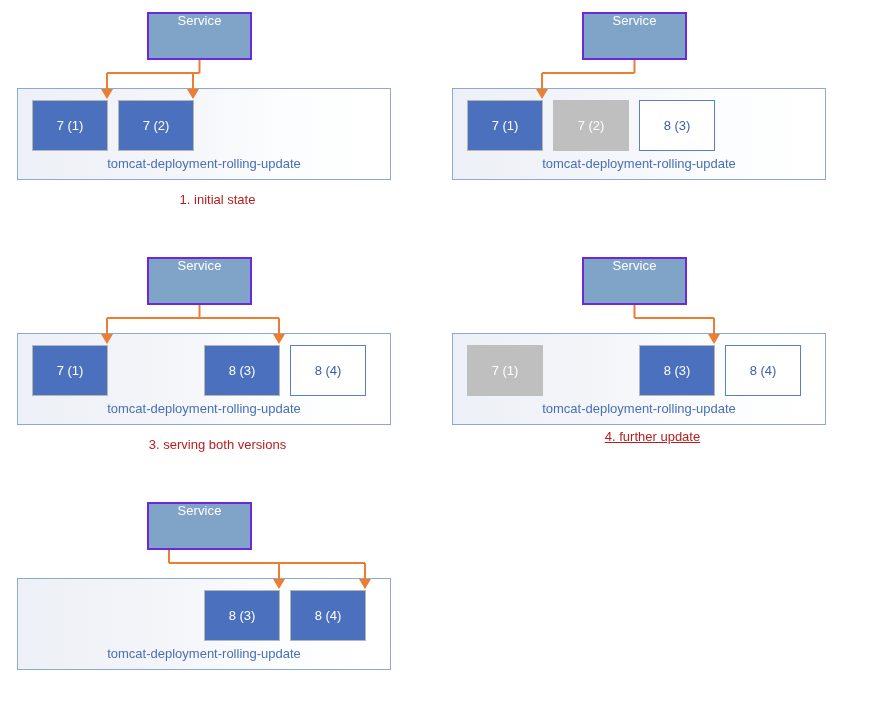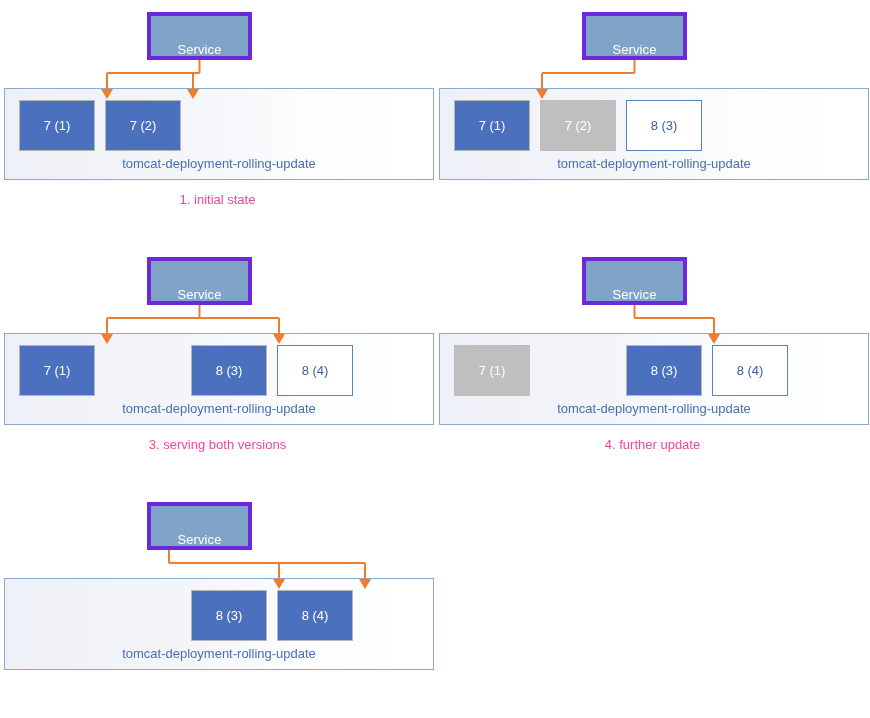--- a/index.html
+++ b/index.html
@@ -27,38 +27,38 @@
     width: 435px;
     height: 230px;
   }
 
   
   .service-box {
     position: absolute;
     width: 105px;
     height: 48px;
     background: #7FA4C8;
-    border: 4px solid #6d28d9;
+    border: 2px solid #6d28d9;
     box-sizing: border-box;
     display: flex;
-    align-items: flex-end;
+    align-items: flex-start;
     justify-content: center;
   }
   .service-label {
     color: #ffffff;
     font-size: 13px;
     line-height: 1;
     letter-spacing: 0.1px;
   }
 
   
   .deployment-box {
     position: absolute;
-    left: 4px;
-    width: 430px;
+    left: 17px;
+    width: 374px;
     height: 92px;
     box-sizing: border-box;
     border: 1px solid #8EA9D0;
     background: linear-gradient(to right, #EDF0F6 0%, #F3F5F9 40%, #FCFDFE 72%, #FFFFFF 100%);
   }
   .deployment-label {
     position: absolute;
     left: 0;
     right: 0;
     bottom: 8px;
@@ -94,21 +94,21 @@
     border: 1px solid #5B7FC4;
     color: #3A5FA8;
   }
 
   
   .caption {
     position: absolute;
     left: 0;
     width: 100%;
     text-align: center;
-    color: #ec4899;
+    color: #b91c1c;
     font-size: 13px;
   }
 
   
   .connector-svg {
     position: absolute;
     left: 0;
     top: 0;
     width: 435px;
     height: 230px;
@@ -215,21 +215,21 @@
           <span>8 (4)</span>
         </div>
         <div class="deployment-label">tomcat-deployment-rolling-update</div>
       </div>
       <svg viewBox="0 0 435 230" class="connector-svg">
         <path d="M 199.5 60 L 199.5 73" class="conn-line"></path>
         <path d="M 199.5 73 L 279 73" class="conn-line"></path>
         <path d="M 279 73 L 279 90" class="conn-line"></path>
         <polygon points="273,89 285,89 279,99" class="conn-head"></polygon>
       </svg>
-      <div class="caption" style="top: 192px;">4. further update</div>
+      <div class="caption" style="top: 184px; text-decoration: underline;">4. further update</div>
     </div>
     <div class="panel" style="left: 0px; top: 490px;">
       <div class="service-box" style="left: 147px; top: 12px;">
         <span class="service-label">Service</span>
       </div>
       <div class="deployment-box" style="top: 88px;">
         <div class="pod active" style="left: 186px;">
           <span>8 (3)</span>
         </div>
         <div class="pod active" style="left: 272px;">

